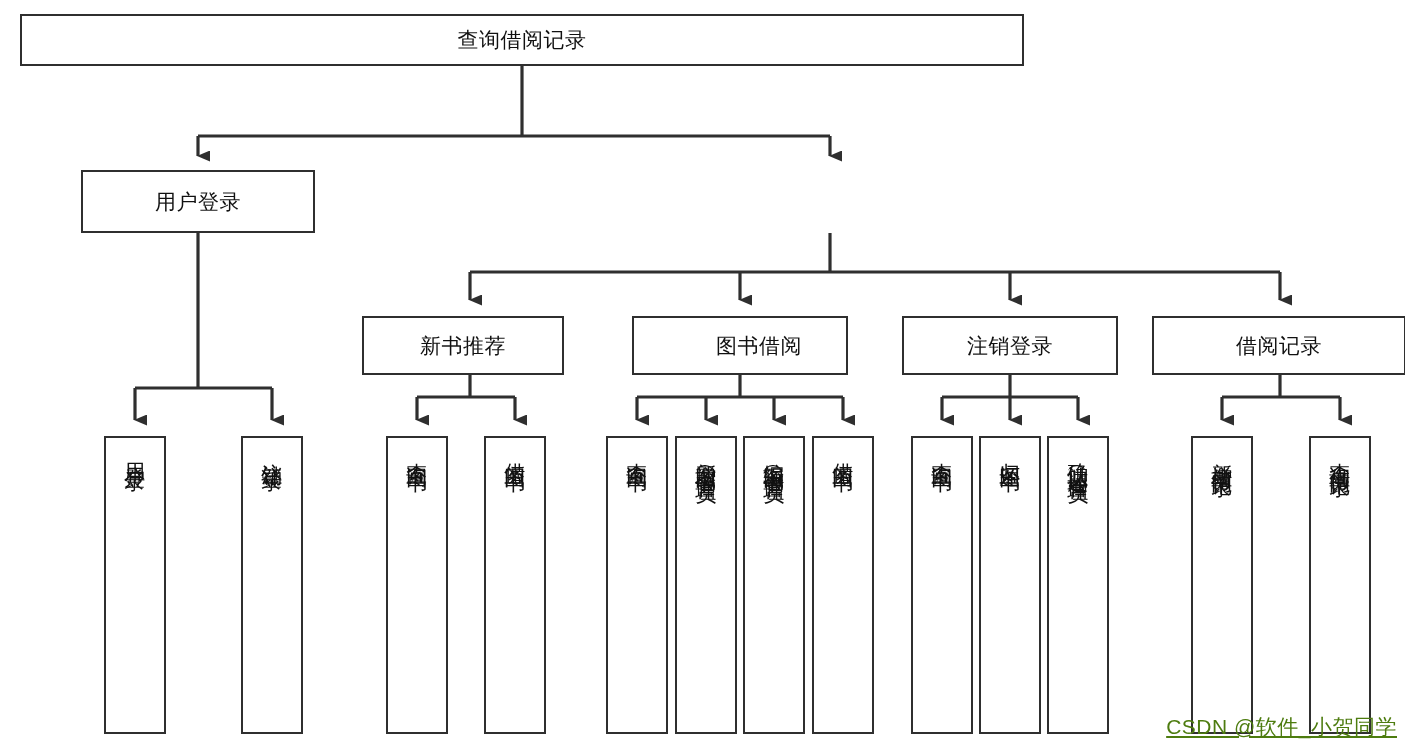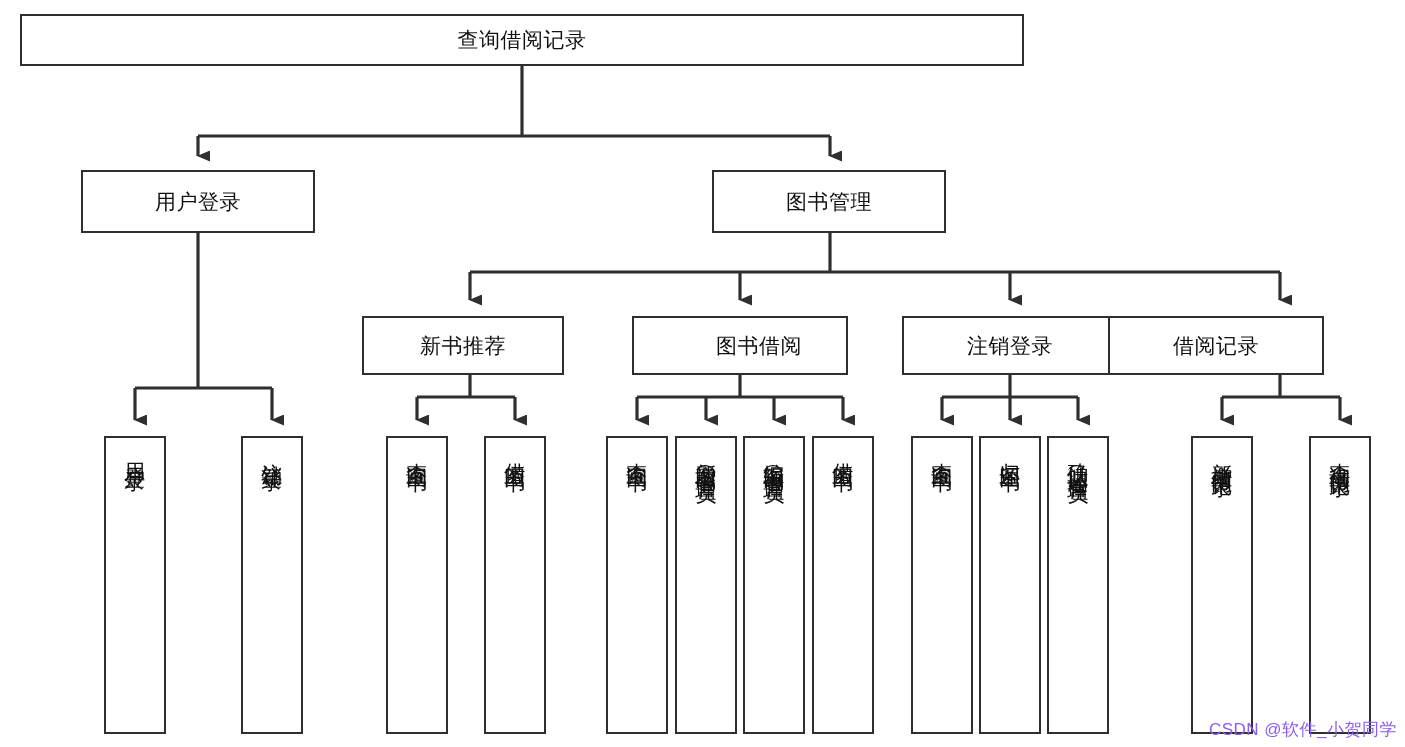--- a/index.html
+++ b/index.html
@@ -54,25 +54,26 @@
     writing-mode: vertical-rl;
     text-orientation: upright;
     font-size: 21px;
     letter-spacing: 3px;
     white-space: nowrap;
   }
   #watermark {
     position: absolute;
     right: 8px;
     bottom: 6px;
-    font-size: 17px;
-    color: #8b5cf6;
+    font-size: 21px;
+    color: #4d7c0f;
     letter-spacing: 0.5px;
     white-space: nowrap;
     font-family: "Liberation Sans", sans-serif;
+    text-decoration: underline;
   }
 </style>
 </head>
 <body>
 
 <div id="diagram-root">
 
   <svg id="wires" viewBox="0 0 1405 747">
     <defs>
       <marker id="arrowhead" markerWidth="11" markerHeight="13" refX="5.5" refY="12" orient="auto" markerUnits="userSpaceOnUse">
@@ -123,34 +124,31 @@
     </g>
   </svg>
 
   <div class="node horizontal" style="left:20px; top:14px; width:1004px; height:52px;">
     <span class="label">查询借阅记录</span>
   </div>
 
   <div class="node horizontal" style="left:81px; top:170px; width:234px; height:63px;">
     <span class="label">用户登录</span>
   </div>
-  <div class="node horizontal" style="left:712px; top:170px; width:234px; height:63px;">
-    <span class="label">图书管理</span>
-  </div>
 
   <div class="node horizontal" style="left:362px; top:316px; width:202px; height:59px;">
     <span class="label">新书推荐</span>
   </div>
   <div class="node horizontal" style="left:632px; top:316px; width:216px; height:59px;padding-left:38px;">
     <span class="label">图书借阅</span>
   </div>
   <div class="node horizontal" style="left:902px; top:316px; width:216px; height:59px;">
     <span class="label">注销登录</span>
   </div>
-  <div class="node horizontal" style="left:1108px; top:316px; width:216px; height:59px;">
+  <div class="node horizontal" style="left:1152px; top:316px; width:254px; height:59px;">
     <span class="label">借阅记录</span>
   </div>
 
   <div class="node vertical" style="left:104px; top:436px; width:62px; height:298px;">
     <span class="label">用户登录</span>
   </div>
   <div class="node vertical" style="left:241px; top:436px; width:62px; height:298px;">
     <span class="label">注销登录</span>
   </div>
 

